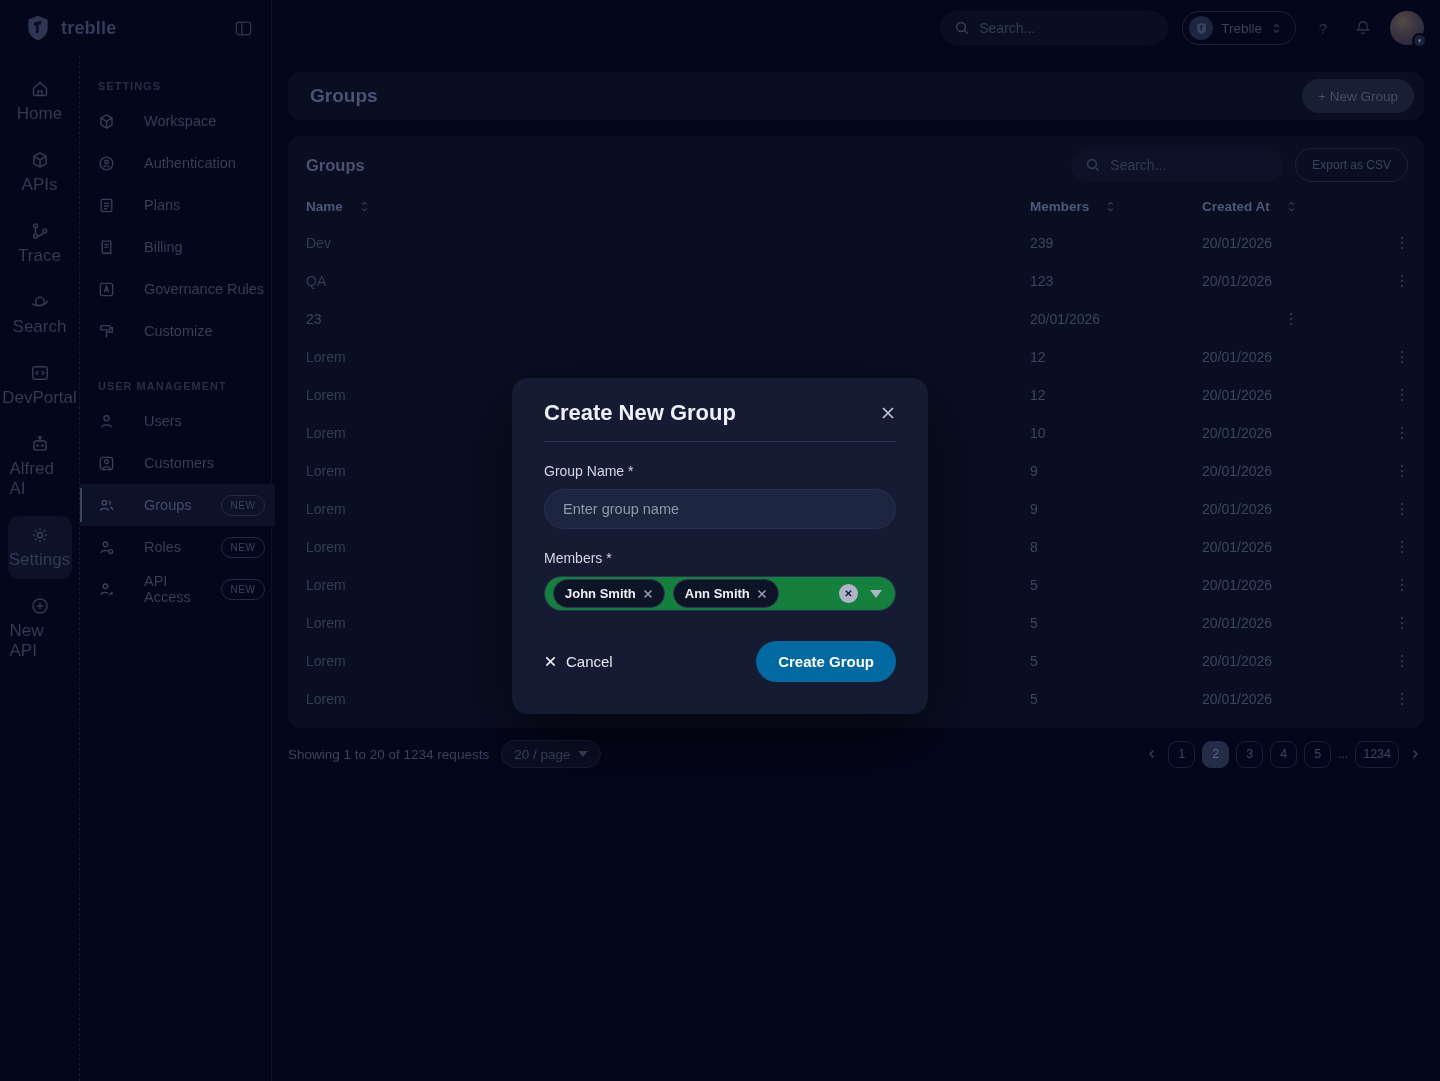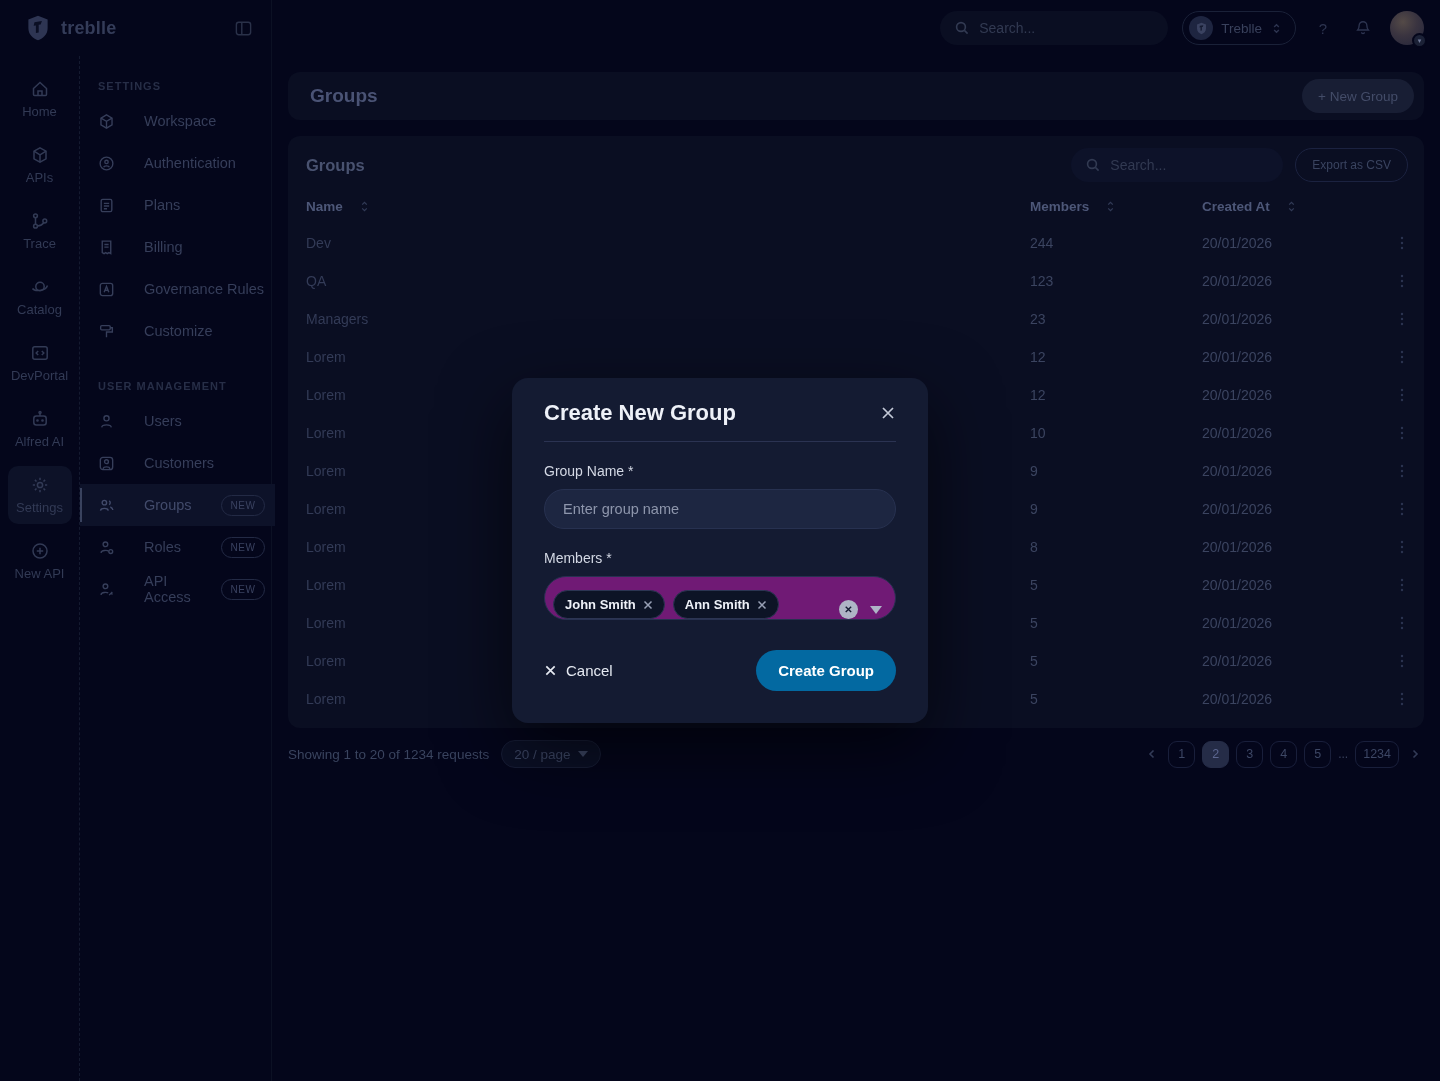--- a/index.html
+++ b/index.html
@@ -13,21 +13,21 @@
 
   
   .sidebar { width:272px; flex:0 0 272px; display:flex; flex-direction:column; border-right:1px solid #0c1124; }
   .sidebar-head { height:56px; display:flex; align-items:center; padding:0 18px 0 24px; }
   .logo-wrap { display:flex; align-items:center; gap:9px; }
   .logo-text { font-size:18px; font-weight:700; color:#343c59; letter-spacing:.2px; }
   .collapse-btn { margin-left:auto; color:#2a3149; display:flex; }
   .sidebar-body { flex:1; display:flex; }
   .rail { width:80px; flex:0 0 80px; border-right:1px dashed #141a30; padding-top:14px; display:flex; flex-direction:column; align-items:center; gap:8px; }
   .rail-item { width:64px; padding:9px 2px; display:flex; flex-direction:column; align-items:center; gap:5px; border-radius:10px; color:#323a55; cursor:pointer; }
-  .rail-item .rail-label { font-size:13px; }
+  .rail-item .rail-label { font-size:17px; }
   .rail-item.active { background:#0d1228; }
   .submenu { flex:1; padding:14px 12px 0 0; }
   .section-title { font-size:11px; font-weight:700; letter-spacing:1px; color:#272e47; padding:10px 0 8px 18px; }
   .side-item { display:flex; align-items:center; gap:29px; height:42px; padding:0 10px 0 18px; color:#363e5a; font-size:14.5px; cursor:pointer; position:relative; }
   .side-item.active { background:#0d1229; color:#424b6b; }
   .side-item.active::before { content:""; position:absolute; left:0; top:4px; bottom:4px; width:2px; background:#39425e; }
   .badge-new { margin-left:auto; font-size:10px; letter-spacing:.5px; color:#3a4260; border:1px solid #232a45; border-radius:999px; padding:4px 9px; }
   .um-gap { height:18px; }
 
   
@@ -74,21 +74,21 @@
   
   .modal { position:fixed; left:50%; top:378px; transform:translateX(-50%); width:416px; background:#141b32; border-radius:16px; box-shadow:0 25px 70px rgba(0,0,0,.6); padding:22px 32px 32px; z-index:10; }
   .modal-head { display:flex; align-items:center; justify-content:space-between; }
   .modal-title { font-size:22px; font-weight:600; color:#eef1f8; }
   .modal-close { color:#c3c9d7; cursor:pointer; display:flex; }
   .modal-divider { border:none; border-top:1px solid #2b3352; margin:15px 0 21px; }
   .field-label { font-size:14px; color:#d3d8e4; margin-bottom:10px; }
   .pill-input { width:100%; height:40px; border-radius:999px; background:#1d2641; border:1px solid #273150; padding:0 18px; color:#e8ecf5; font-size:14.5px; outline:none; font-family:inherit; }
   .pill-input::placeholder { color:#8e96ac; }
   .field-gap { height:21px; }
-  .multiselect { height:44px; border-radius:999px; background:#701a75; border:1px solid #273150; display:flex; align-items:flex-end; padding:0 13px 0 8px; gap:8px; cursor:pointer; }
+  .multiselect { height:35px; border-radius:999px; background:#15803d; border:1px solid #273150; display:flex; align-items:center; padding:0 13px 0 8px; gap:8px; cursor:pointer; }
   .chip { display:flex; align-items:center; gap:7px; background:#0d1426; border:1px solid #2c3553; border-radius:999px; padding:6px 11px; font-size:13px; font-weight:600; color:#eef1f8; }
   .chip-x { color:#98a0b5; font-size:12px; cursor:pointer; display:flex; }
   .ms-controls { margin-left:auto; display:flex; align-items:center; gap:12px; }
   .clear-all { width:19px; height:19px; border-radius:50%; background:#aeb5c6; color:#141b32; font-size:10px; font-weight:700; display:flex; align-items:center; justify-content:center; cursor:pointer; }
   .caret-down { width:0; height:0; border-left:6px solid transparent; border-right:6px solid transparent; border-top:8px solid #aeb5c6; cursor:pointer; }
   .modal-foot { margin-top:30px; display:flex; align-items:center; justify-content:space-between; }
   .cancel-btn { display:flex; align-items:center; gap:9px; color:#e6eaf2; font-size:15px; cursor:pointer; background:none; border:none; font-family:inherit; }
   .submit-btn { border:none; border-radius:999px; padding:12px 22px; font-size:15px; font-weight:700; color:#fff; cursor:pointer; font-family:inherit; }
 
   svg { display:block; }
@@ -149,21 +149,21 @@
             </span>
           <span class="rail-label">Trace</span>
         </div>
         <div class="rail-item">
           <span>
               <svg width="20" height="20" viewBox="0 0 20 20" fill="none" stroke="currentColor" stroke-width="1.5">
                 <circle cx="10" cy="9.5" r="4.2"></circle>
                 <path d="M2.5 11.5 C4.5 14.5 15.5 14.5 17.5 8.5"></path>
               </svg>
             </span>
-          <span class="rail-label">Catalog</span>
+          <span class="rail-label">Search</span>
         </div>
         <div class="rail-item">
           <span>
               <svg width="20" height="20" viewBox="0 0 20 20" fill="none" stroke="currentColor" stroke-width="1.5">
                 <rect x="2.8" y="3.8" width="14.4" height="12.4" rx="2"></rect>
                 <path d="M8.2 8 L6.2 10 L8.2 12 M11.8 8 L13.8 10 L11.8 12"></path>
               </svg>
             </span>
           <span class="rail-label">DevPortal</span>
         </div>
@@ -397,21 +397,21 @@
                 <svg width="11" height="13" viewBox="0 0 12 14" fill="none" stroke="currentColor" stroke-width="1.4">
                   <path d="M3.5 5 L6 2.5 L8.5 5 M3.5 9 L6 11.5 L8.5 9"></path>
                 </svg>
               </span>
           </div>
           <div></div>
         </div>
 
         <div class="tbl-row">
             <span class="cell-name">Dev</span>
-            <span class="cell-num">244</span>
+            <span class="cell-num">239</span>
             <span class="cell-date">20/01/2026</span>
             <span class="kebab">
               <svg width="14" height="16" viewBox="0 0 14 16" fill="currentColor">
                 <circle cx="7" cy="3" r="1.2"></circle>
                 <circle cx="7" cy="8" r="1.2"></circle>
                 <circle cx="7" cy="13" r="1.2"></circle>
               </svg>
             </span>
           </div>
         <div class="tbl-row">
@@ -420,21 +420,20 @@
             <span class="cell-date">20/01/2026</span>
             <span class="kebab">
               <svg width="14" height="16" viewBox="0 0 14 16" fill="currentColor">
                 <circle cx="7" cy="3" r="1.2"></circle>
                 <circle cx="7" cy="8" r="1.2"></circle>
                 <circle cx="7" cy="13" r="1.2"></circle>
               </svg>
             </span>
           </div>
         <div class="tbl-row">
-            <span class="cell-name">Managers</span>
             <span class="cell-num">23</span>
             <span class="cell-date">20/01/2026</span>
             <span class="kebab">
               <svg width="14" height="16" viewBox="0 0 14 16" fill="currentColor">
                 <circle cx="7" cy="3" r="1.2"></circle>
                 <circle cx="7" cy="8" r="1.2"></circle>
                 <circle cx="7" cy="13" r="1.2"></circle>
               </svg>
             </span>
           </div>

